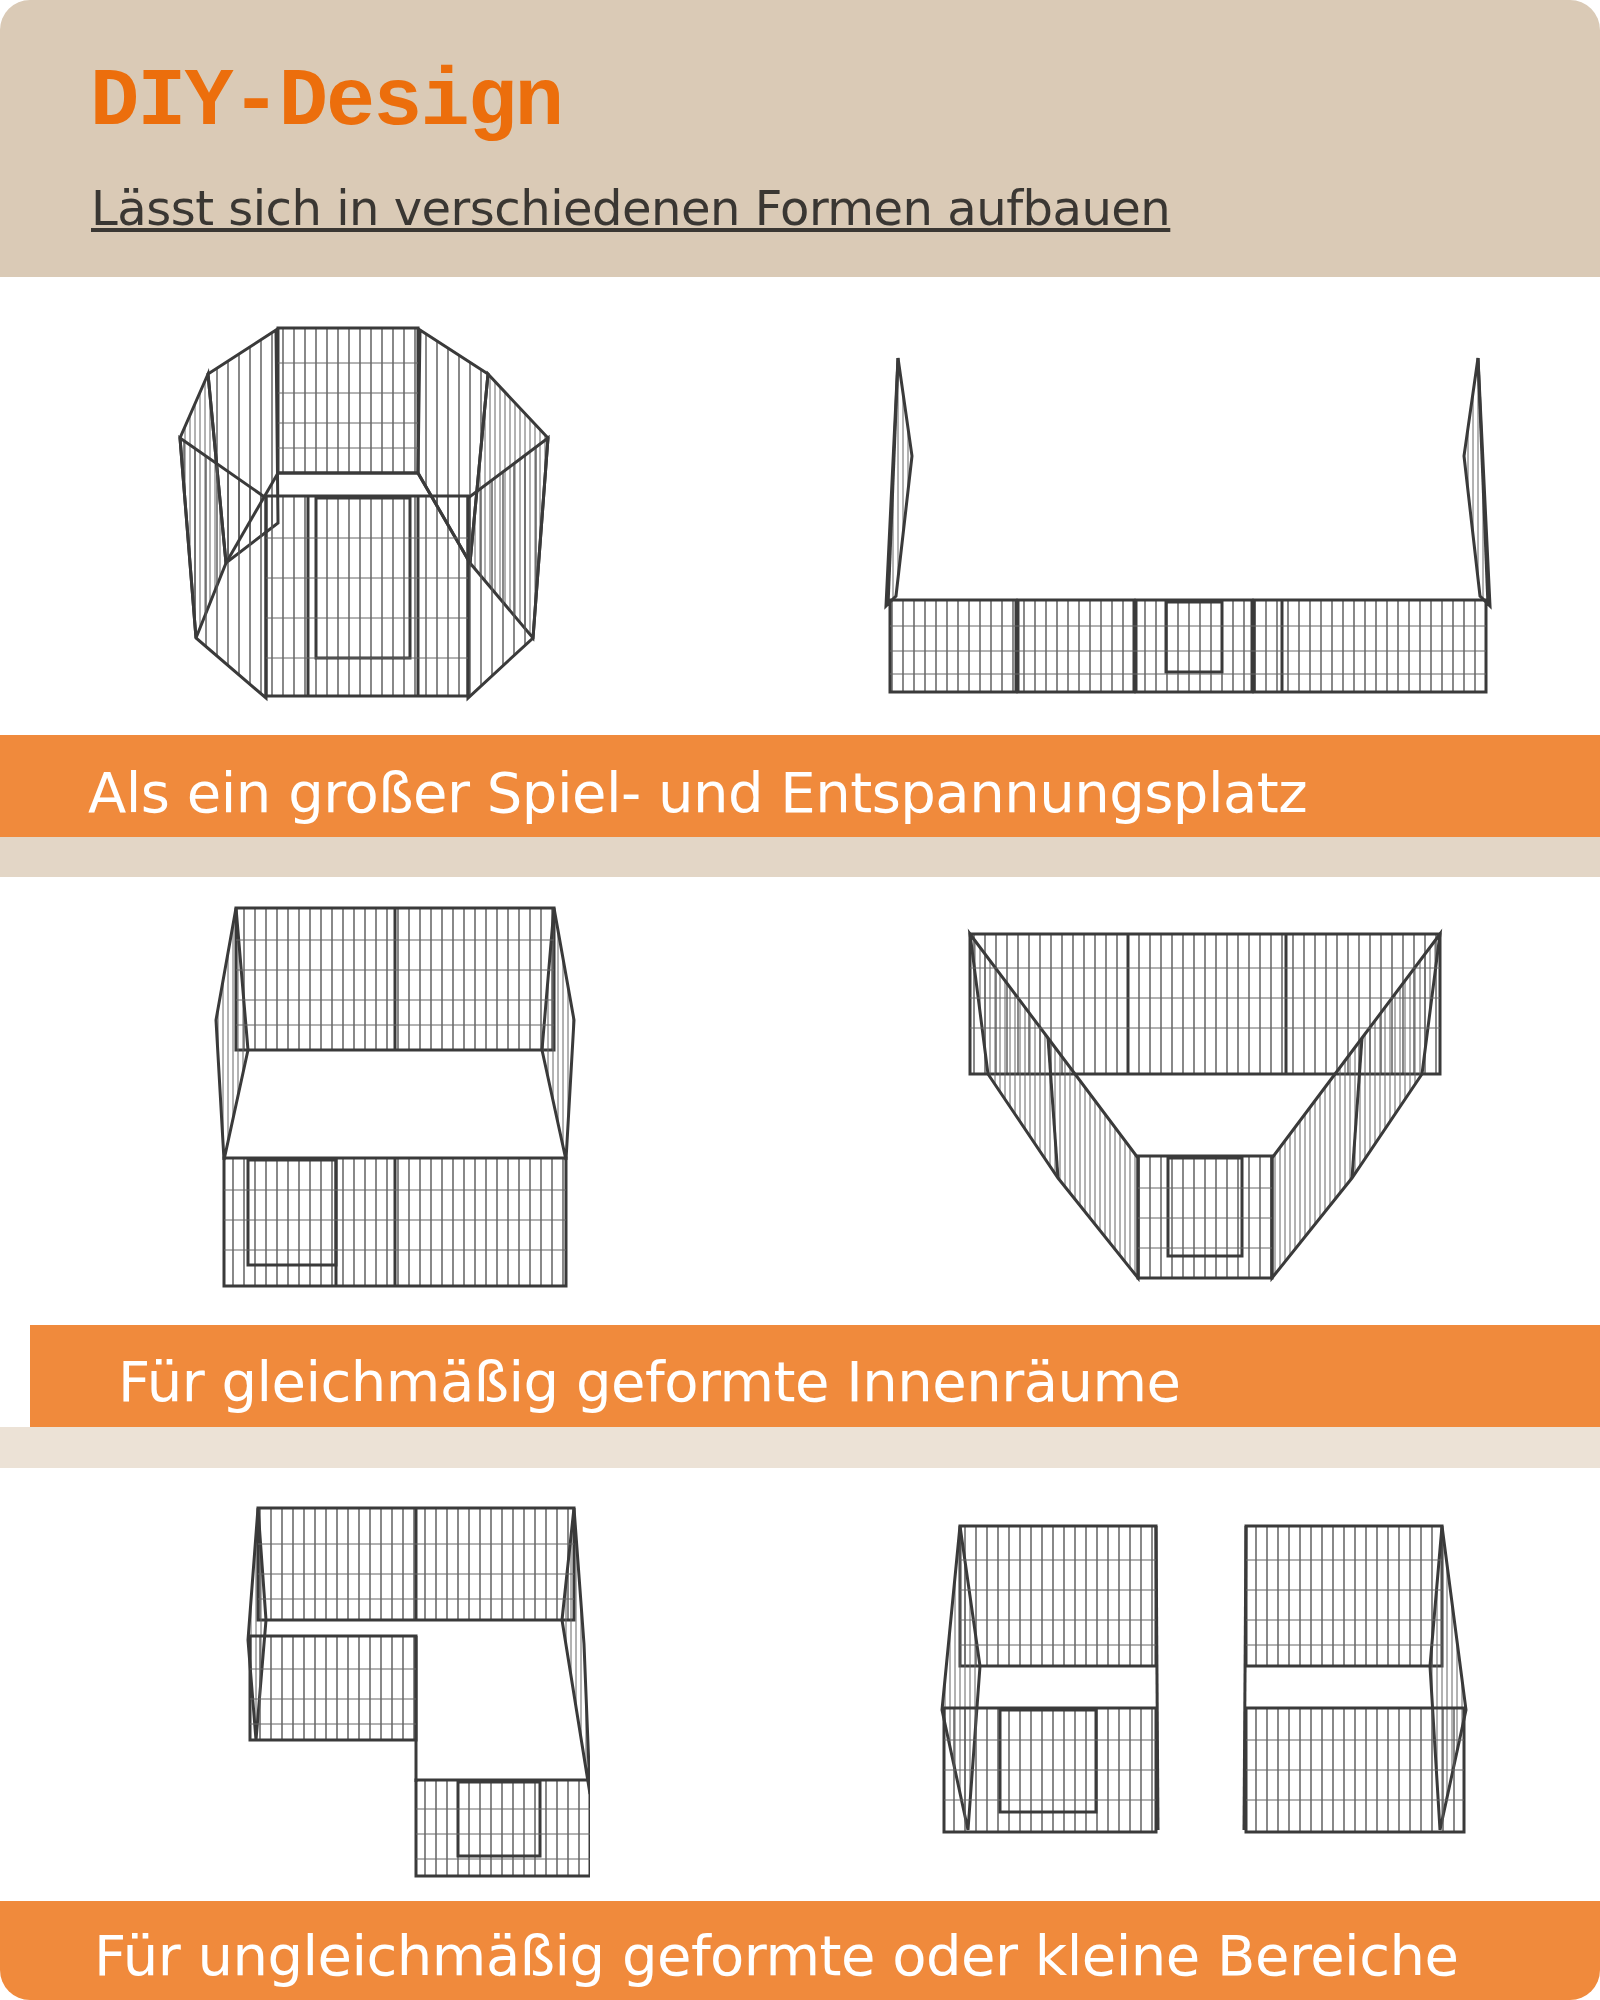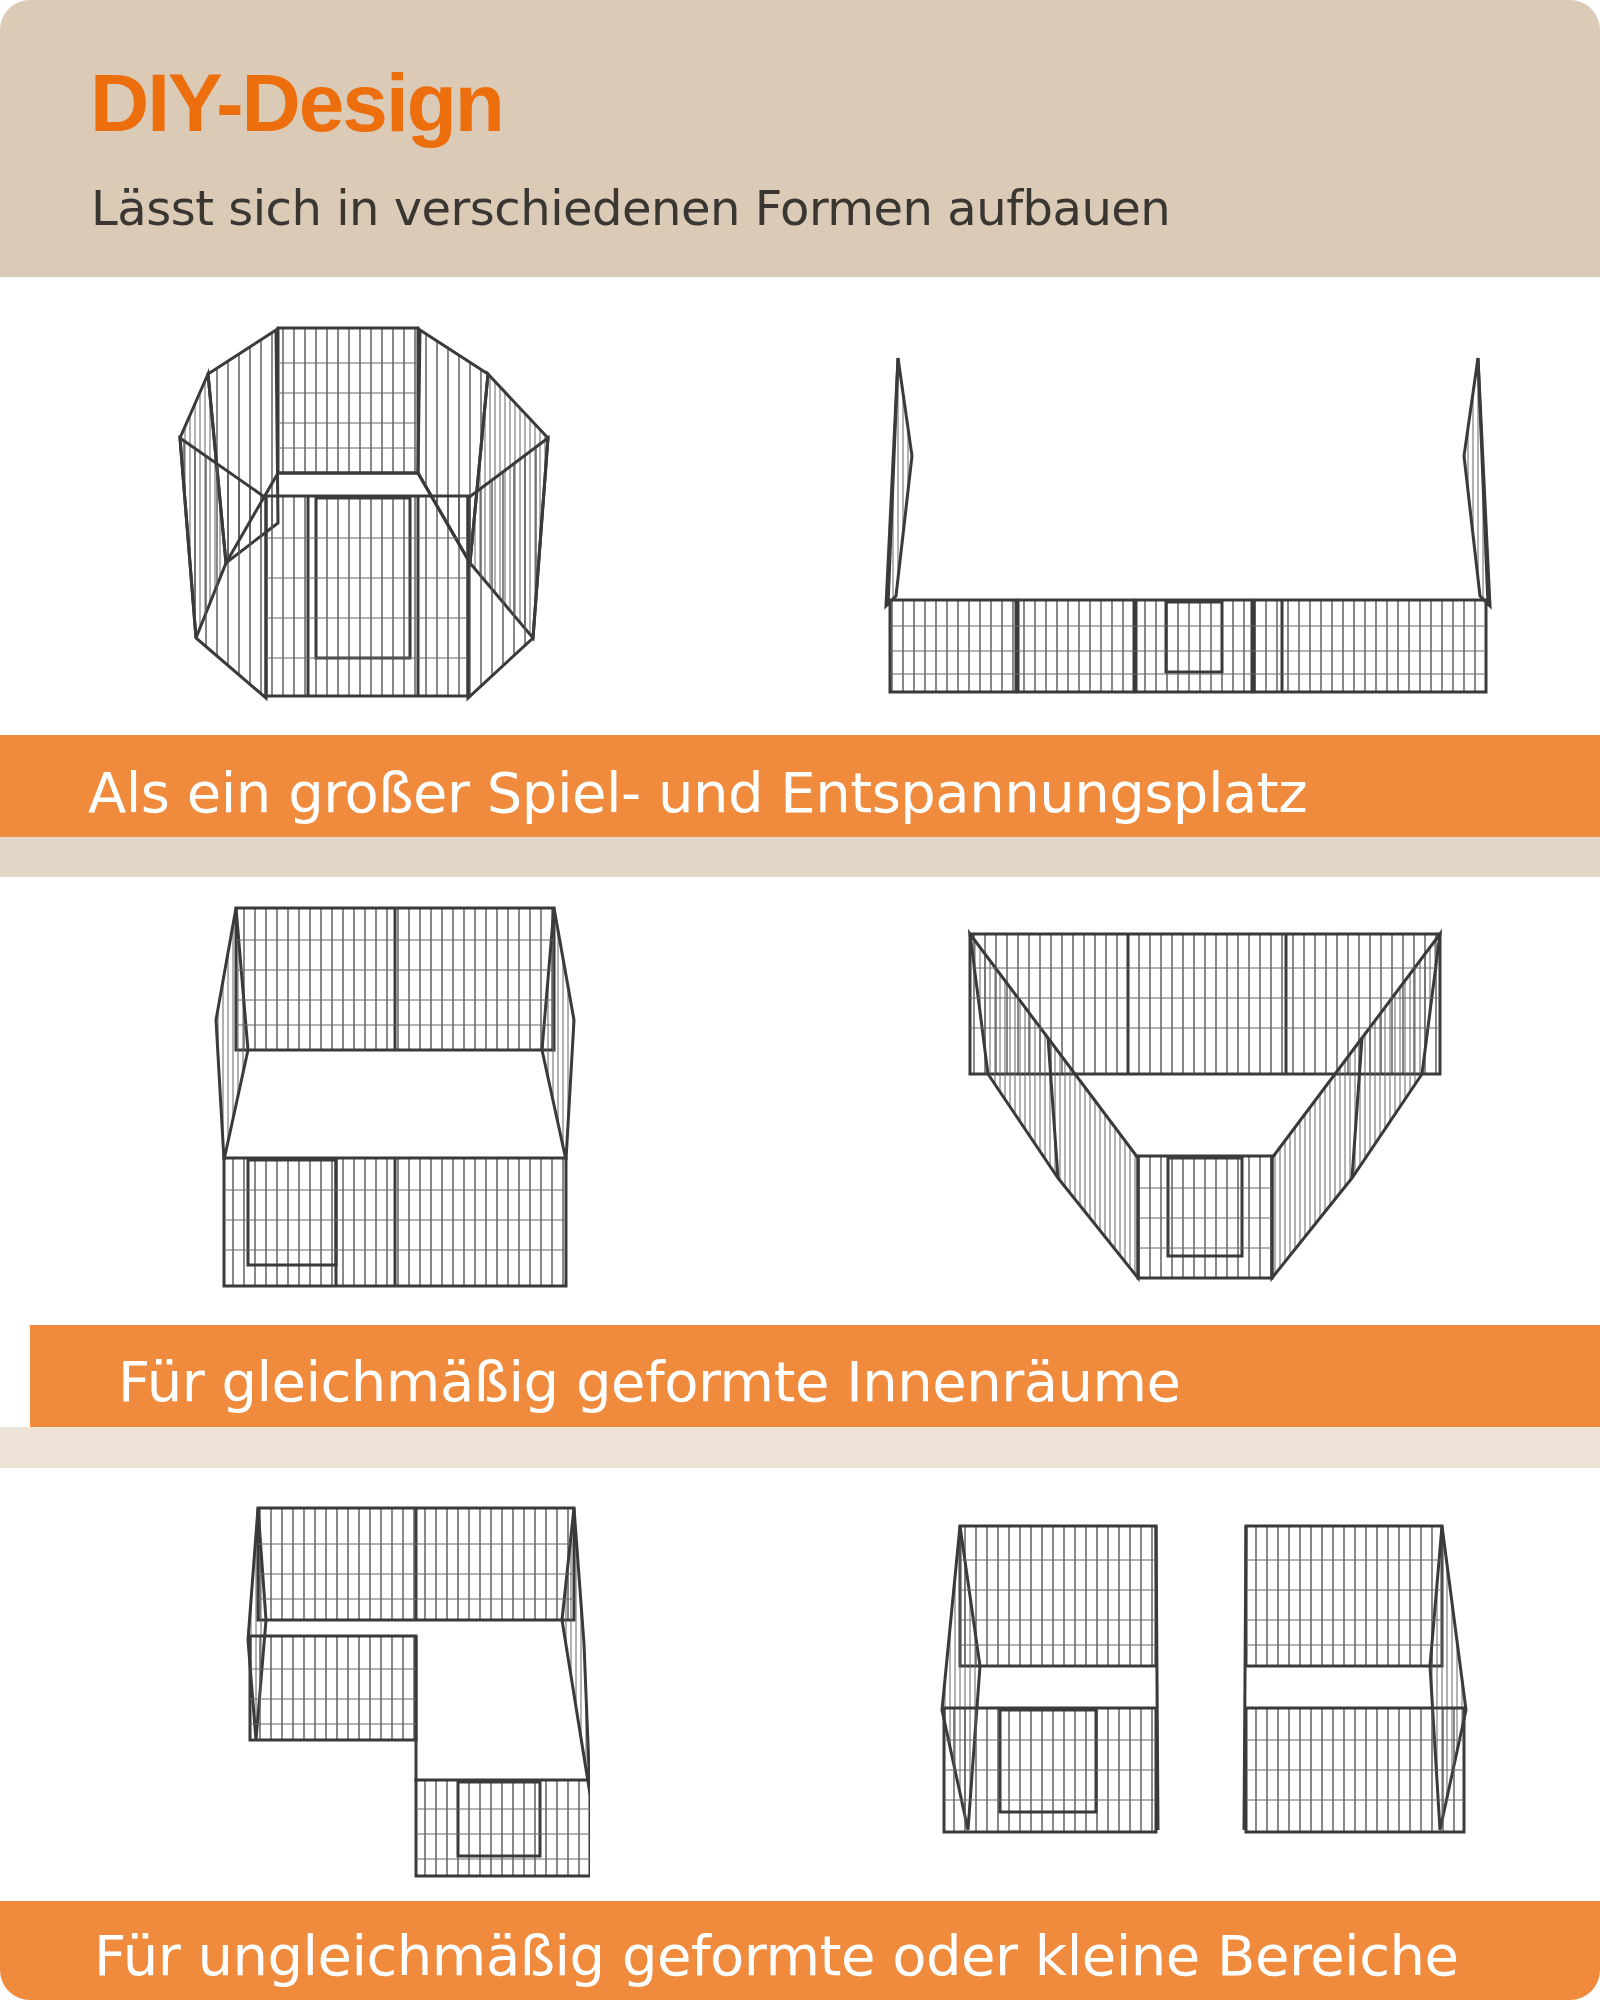--- a/index.html
+++ b/index.html
@@ -9,26 +9,26 @@
     font-family: "DejaVu Sans", "Liberation Sans", sans-serif;
   }
   .header {
     position: absolute; left: 0; top: 0; width: 1600px; height: 277px;
     background: #dacab6; border-radius: 30px 30px 0 0;
   }
   .title {
     position: absolute; left: 90px; top: 62px;
     font-size: 82px; font-weight: bold; letter-spacing: -2px;
     color: #ec6e0c; line-height: 1;
-    font-family: Liberation Sans, sans-serif;
+    font-family: Liberation Mono, monospace;
   }
   .subtitle {
     position: absolute; left: 91px; top: 184px;
     font-size: 48px; color: #3a3733; line-height: 1;
-    font-family: "DejaVu Sans", sans-serif; letter-spacing: -0.5px;
+    font-family: "DejaVu Sans", sans-serif; letter-spacing: -0.5px; text-decoration: underline;
   }
   .band {
     position: absolute; left: 0; width: 1600px; background: #f08a3c;
   }
   .band-label {
     position: absolute; left: 88px; color: #ffffff; font-size: 56px; line-height: 1;
     font-family: "DejaVu Sans", sans-serif; letter-spacing: -0.5px; white-space: nowrap;
   }
   .sep { position: absolute; left: 0; width: 1600px; }
   .pen { position: absolute; }

